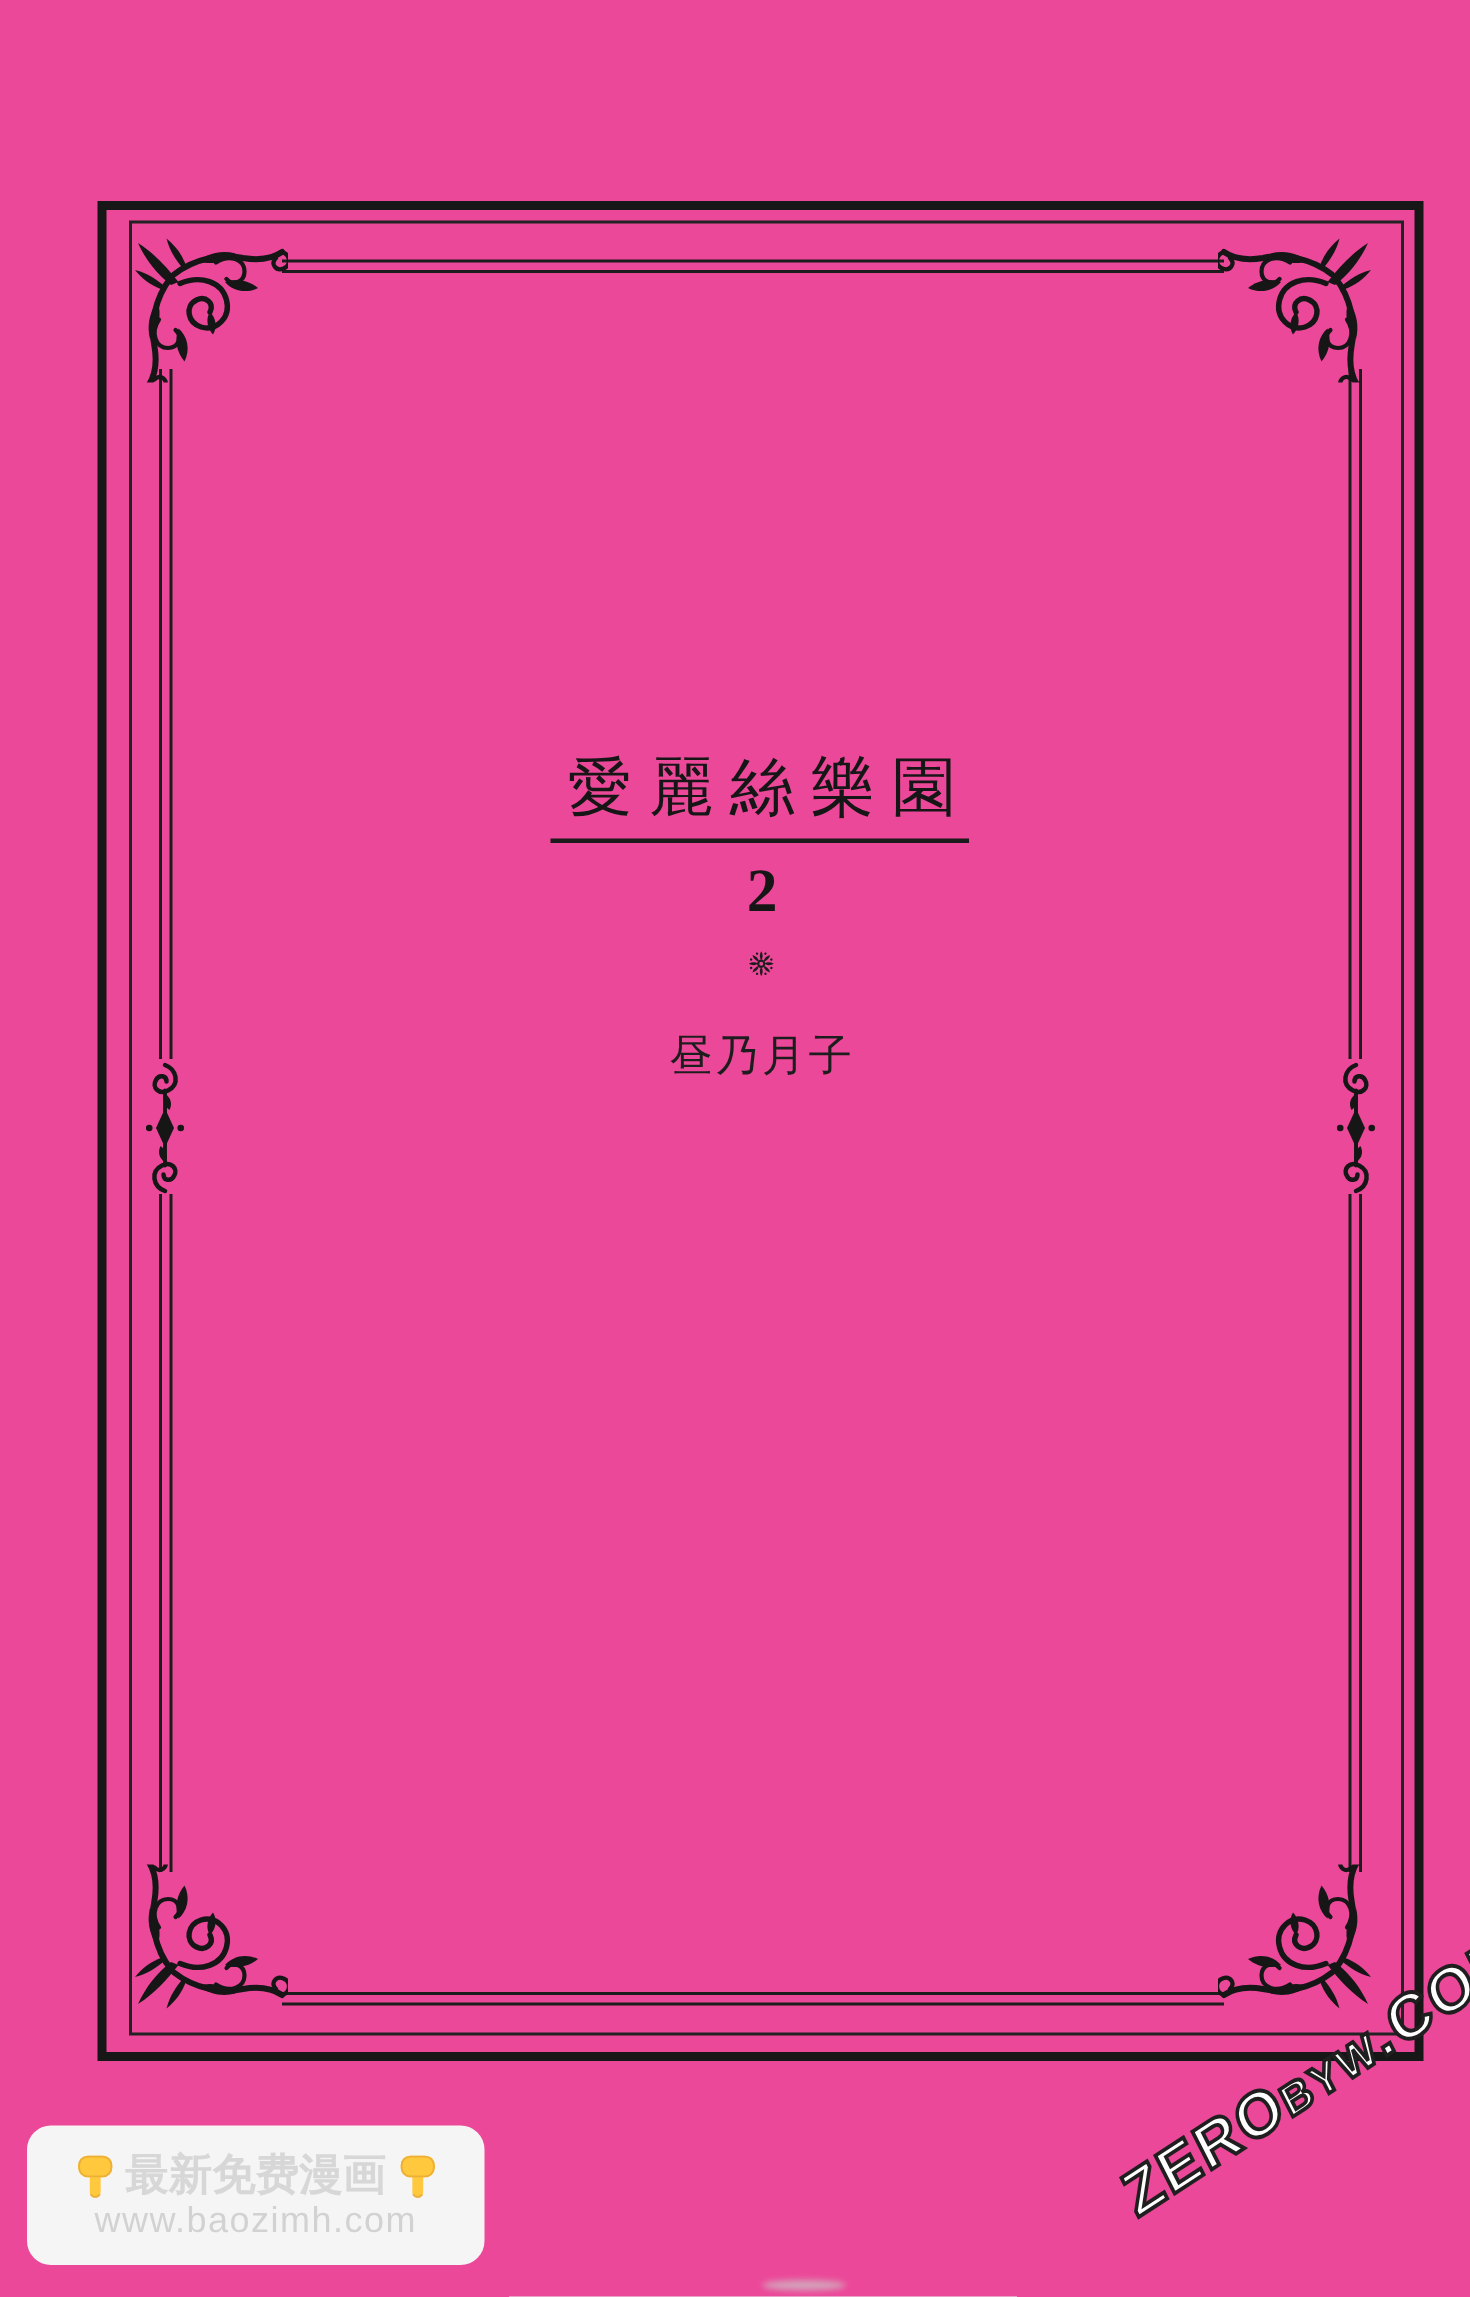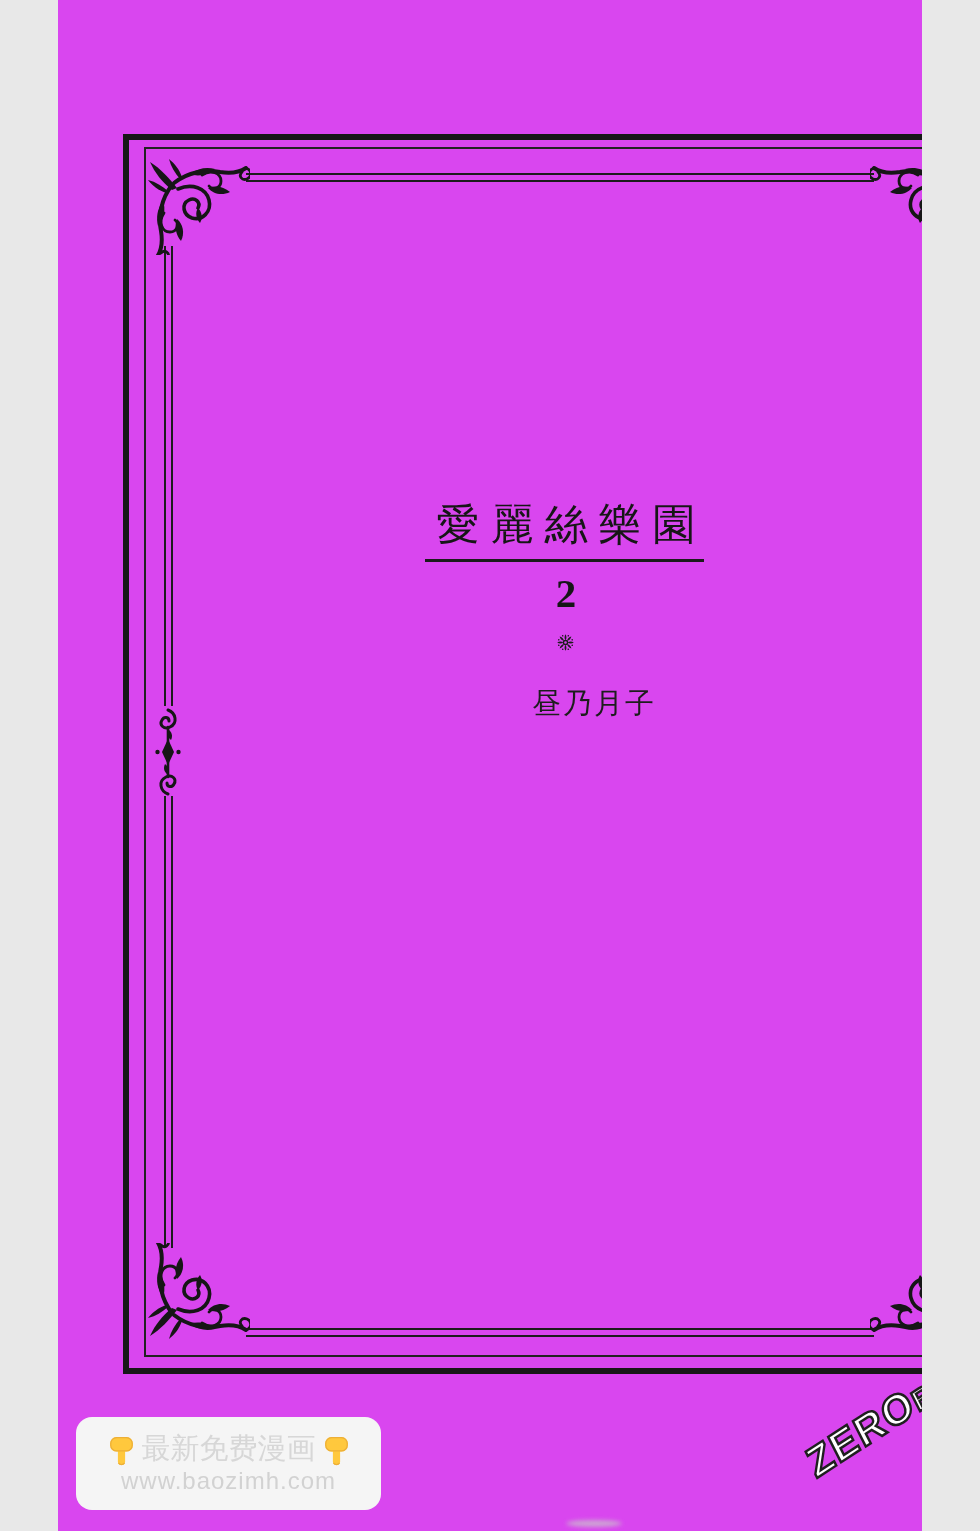--- a/index.html
+++ b/index.html
@@ -1,17 +1,17 @@
 <!DOCTYPE html>
 <html><head>
 <meta charset="utf-8">
 <style>
   html,body{margin:0;padding:0;background:#e8e8e8;}
   .stage{
-    position:relative;width:864px;height:1531px;background:#d946ef;
+    position:relative;width:980px;height:1531px;background:#ec4899;
     overflow:hidden;margin:0 auto;
     font-family:"Liberation Serif","DejaVu Serif",serif;color:#1a1a1a;
   }
   .abs{position:absolute;}
   
   .frame-outer{left:65px;top:134px;width:884px;height:1240px;
     border:6px solid #171717;box-sizing:border-box;}
   .frame-thin{left:86px;top:147px;width:850px;height:1210px;
     border:2px solid #222;box-sizing:border-box;}
   .dl{box-sizing:border-box;border-color:#1c1c1c;border-style:solid;border-width:0;}
@@ -32,28 +32,28 @@
   .sidescroll{width:26px;height:92px;}
   .ss-left{left:97px;top:706px;}
   .ss-right{left:891px;top:706px;transform:scaleX(-1);}
   
   .centerband{left:66px;width:884px;text-align:center;}
   .book-title{top:496px;font-size:43px;letter-spacing:11px;text-indent:11px;
     font-weight:500;color:#161616;}
   .title-underline{left:367px;top:559px;width:279px;height:3px;background:#1b1b1b;}
   .volume-number{top:569px;font-size:41px;font-weight:600;color:#161616;}
   .rosette{left:498px;top:633px;width:19px;height:19px;}
-  .author-name{top:684px;font-size:29px;letter-spacing:2px;color:#1d1d1d;padding-left:28px;}
+  .author-name{top:684px;font-size:29px;letter-spacing:2px;color:#1d1d1d;}
   
   .badge{left:18px;top:1417px;width:305px;height:93px;border-radius:16px;
     background:#f5f5f5;display:flex;flex-direction:column;align-items:center;
     justify-content:center;gap:2px;
     font-family:"Liberation Sans","DejaVu Sans",sans-serif;}
-  .badge-row1{display:flex;gap:4px;color:#d7d7d7;
-    font-size:29px;font-weight:normal;line-height:1;}
+  .badge-row1{display:flex;align-items:center;gap:4px;color:#d7d7d7;
+    font-size:29px;font-weight:bold;line-height:1;}
   .badge-row2{color:#d2d2d2;font-size:24px;line-height:1;letter-spacing:1px;}
   .hand{width:33px;height:33px;}
   
   .zerobyw{left:752px;top:1446px;transform:rotate(-33deg) skewX(-6deg);
     transform-origin:0 50%;white-space:nowrap;
     font-family:"Liberation Sans","DejaVu Sans",sans-serif;font-weight:bold;
     color:#ffffff;-webkit-text-stroke:2.5px #1f1f1f;
     text-shadow:0 0 1px #1f1f1f;letter-spacing:2px;line-height:1;}
   .zb-big{font-size:41px;}
   .zb-small{font-size:29px;}

